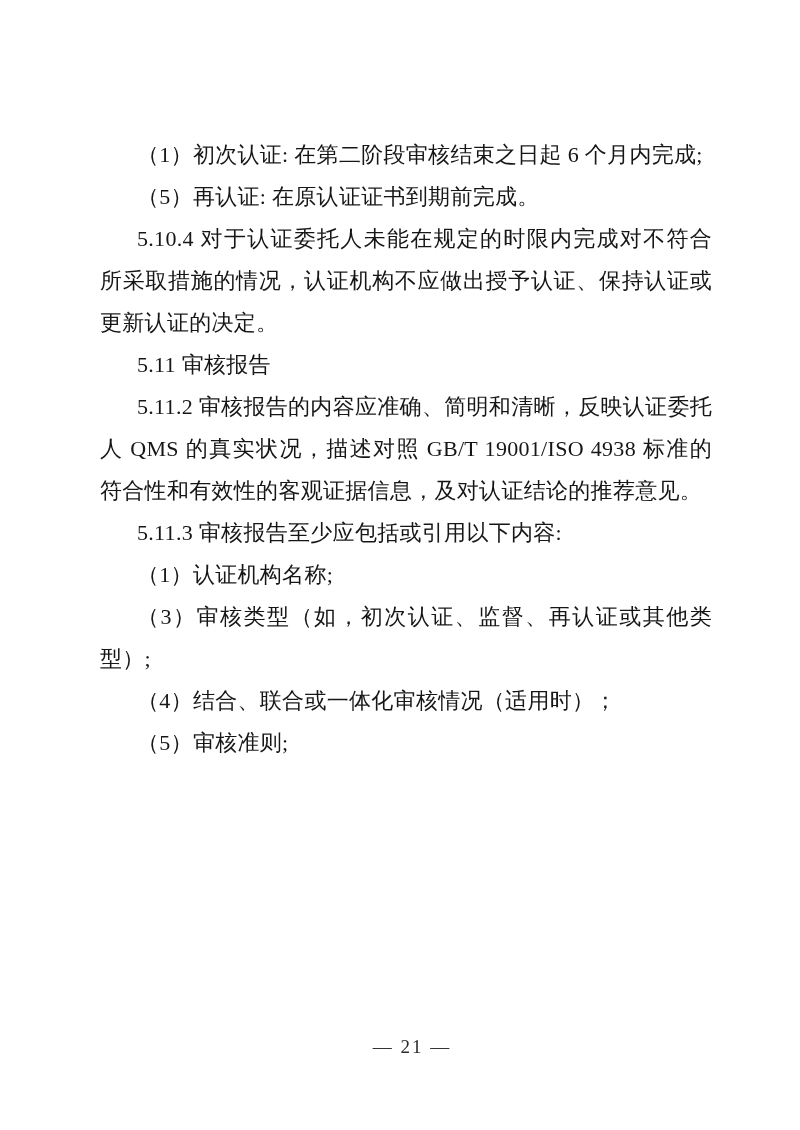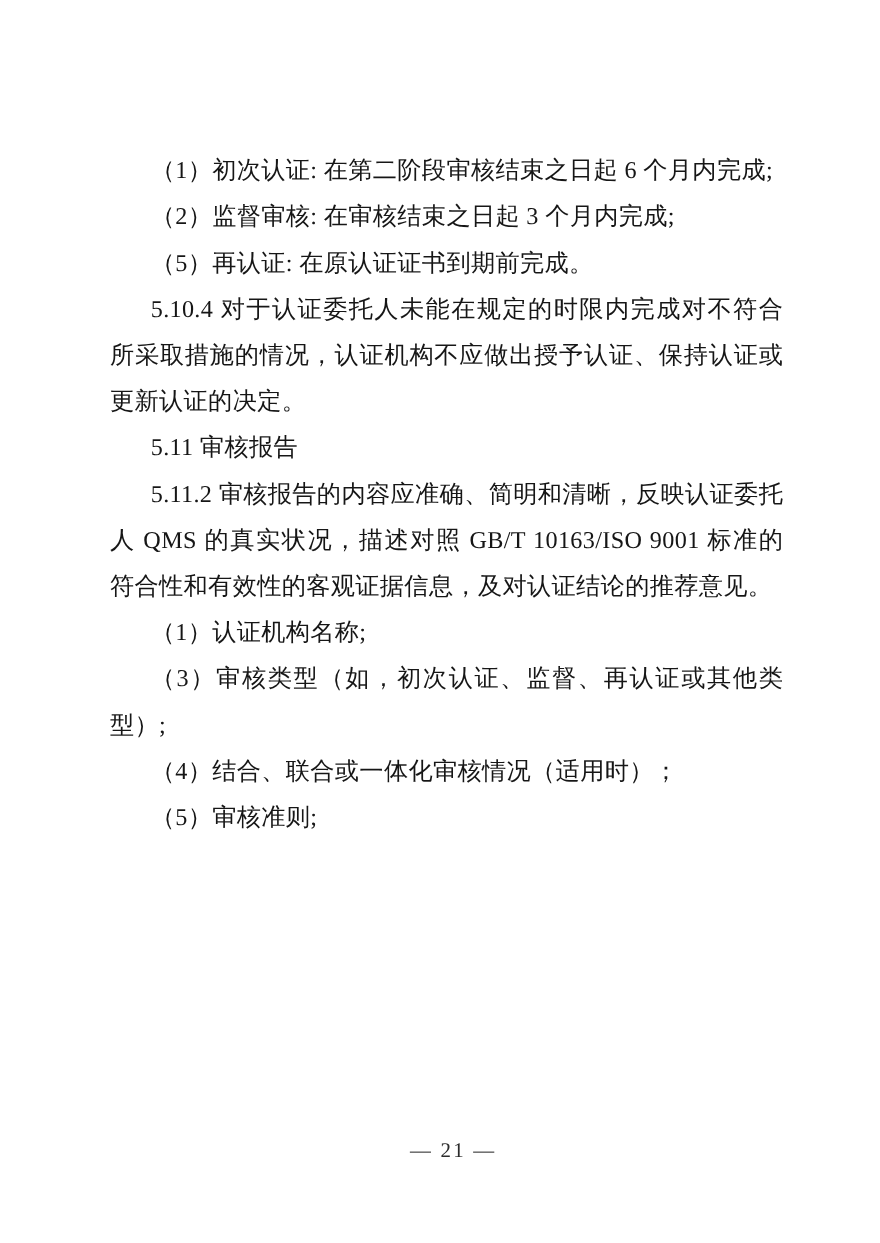--- a/index.html
+++ b/index.html
@@ -46,25 +46,25 @@
     color: #2b2b2b;
     transform: translateX(12px);
   }
 </style>
 </head>
 <body>
 
 <div class="page">
   <div class="content">
     <p class="para">（1）初次认证: 在第二阶段审核结束之日起 6 个月内完成;</p>
-    <p class="para">（2）监督审核: 在审核结束之日起 3 个月内完成;</p>
     <p class="para">（5）再认证: 在原认证证书到期前完成。</p>
     <p class="para">5.10.4 对于认证委托人未能在规定的时限内完成对不符合所采取措施的情况，认证机构不应做出授予认证、保持认证或更新认证的决定。</p>
     <p class="para heading">5.11 审核报告</p>
-    <p class="para">5.11.2 审核报告的内容应准确、简明和清晰，反映认证委托人 QMS 的真实状况，描述对照 GB/T 10163/ISO 9001 标准的符合性和有效性的客观证据信息，及对认证结论的推荐意见。</p>
+    <p class="para">5.11.2 审核报告的内容应准确、简明和清晰，反映认证委托人 QMS 的真实状况，描述对照 GB/T 19001/ISO 4938 标准的符合性和有效性的客观证据信息，及对认证结论的推荐意见。</p>
+    <p class="para">5.11.3 审核报告至少应包括或引用以下内容:</p>
     <p class="para">（1）认证机构名称;</p>
     <p class="para">（3）审核类型（如，初次认证、监督、再认证或其他类型）;</p>
     <p class="para">（4）结合、联合或一体化审核情况（适用时）；</p>
     <p class="para">（5）审核准则;</p>
   </div>
   <div class="footer">
     <span>— 21 —</span>
   </div>
 </div>
 

